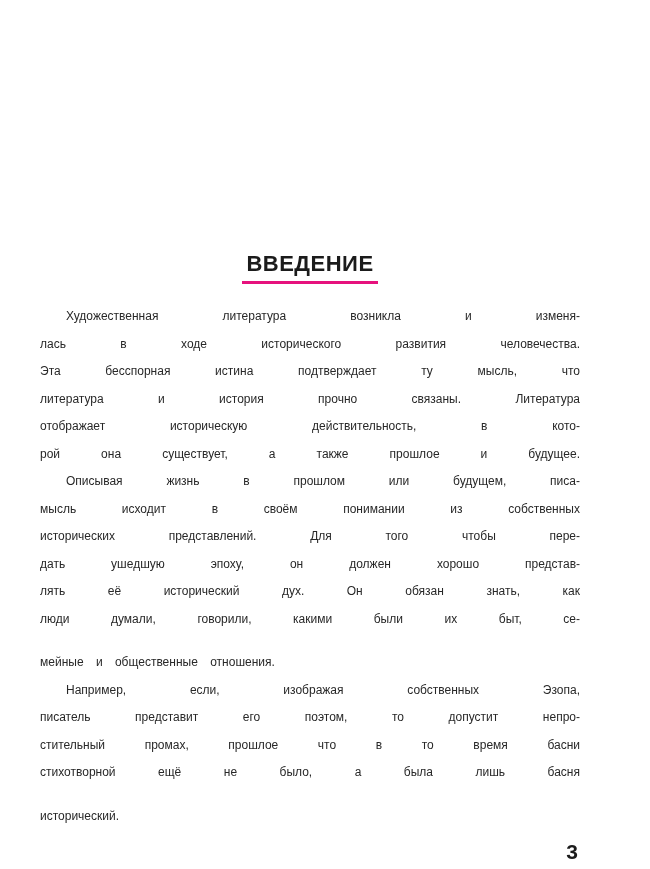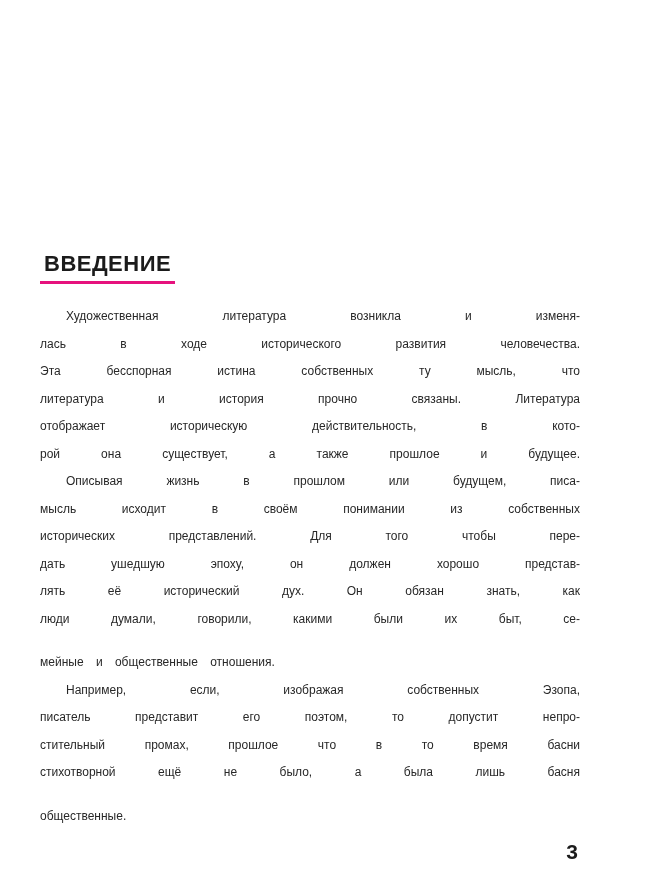--- a/index.html
+++ b/index.html
@@ -22,21 +22,21 @@
     background: #ffffff;
   }
   .content {
     position: absolute;
     left: 40px;
     top: 0;
     width: 540px;
   }
   .title-wrap {
     padding-top: 251px;
-    text-align: left;
+    text-align: center;
   }
   .section-title {
     display: inline-block;
     font-size: 22px;
     font-weight: bold;
     letter-spacing: 0.5px;
     color: var(--title);
     padding: 0 4px 4px 4px;
     border-bottom: 3px solid var(--accent);
   }
@@ -75,39 +75,39 @@
   <div class="content">
 
     <div class="title-wrap">
       <h1 class="section-title">ВВЕДЕНИЕ</h1>
     </div>
 
     <div class="body-text">
       <div>
         <div class="line indent">Художественная литература возникла и изменя-</div>
         <div class="line">лась в ходе исторического развития человечества.</div>
-        <div class="line">Эта бесспорная истина собственных ту мысль, что</div>
+        <div class="line">Эта бесспорная истина подтверждает ту мысль, что</div>
         <div class="line">литература и история прочно связаны. Литература</div>
         <div class="line">отображает историческую действительность, в кото-</div>
         <div class="line">рой она существует, а также прошлое и будущее.</div>
       </div>
       <div>
         <div class="line indent">Описывая жизнь в прошлом или будущем, писа-</div>
         <div class="line">мысль исходит в своём понимании из собственных</div>
         <div class="line">исторических представлений. Для того чтобы пере-</div>
         <div class="line">дать ушедшую эпоху, он должен хорошо представ-</div>
         <div class="line">лять её исторический дух. Он обязан знать, как</div>
         <div class="line">люди думали, говорили, какими были их быт, се-</div>
         <div class="line endp">мейные и общественные отношения.</div>
       </div>
       <div>
         <div class="line indent">Например, если, изображая собственных Эзопа,</div>
         <div class="line">писатель представит его поэтом, то допустит непро-</div>
         <div class="line">стительный промах, прошлое что в то время басни</div>
         <div class="line">стихотворной ещё не было, а была лишь басня</div>
-        <div class="line endp">общественные.</div>
+        <div class="line endp">исторический.</div>
       </div>
     </div>
 
     <div class="page-number">3</div>
 
   </div>
 </div>
 
 </body></html>

